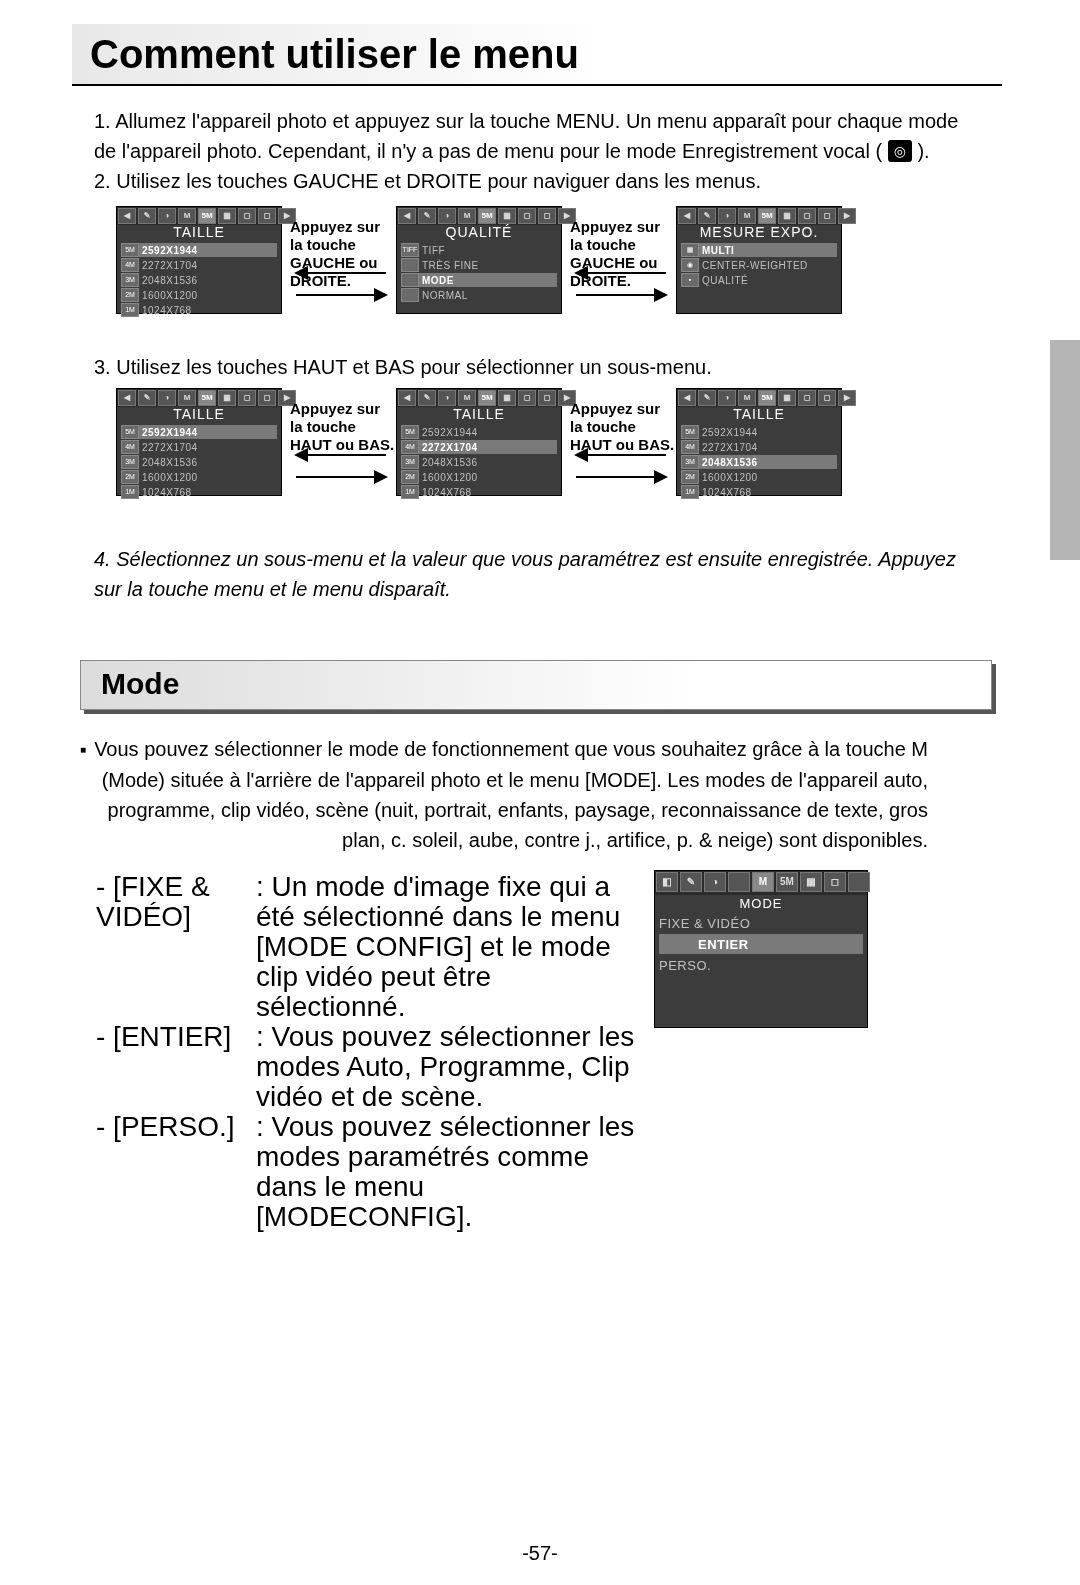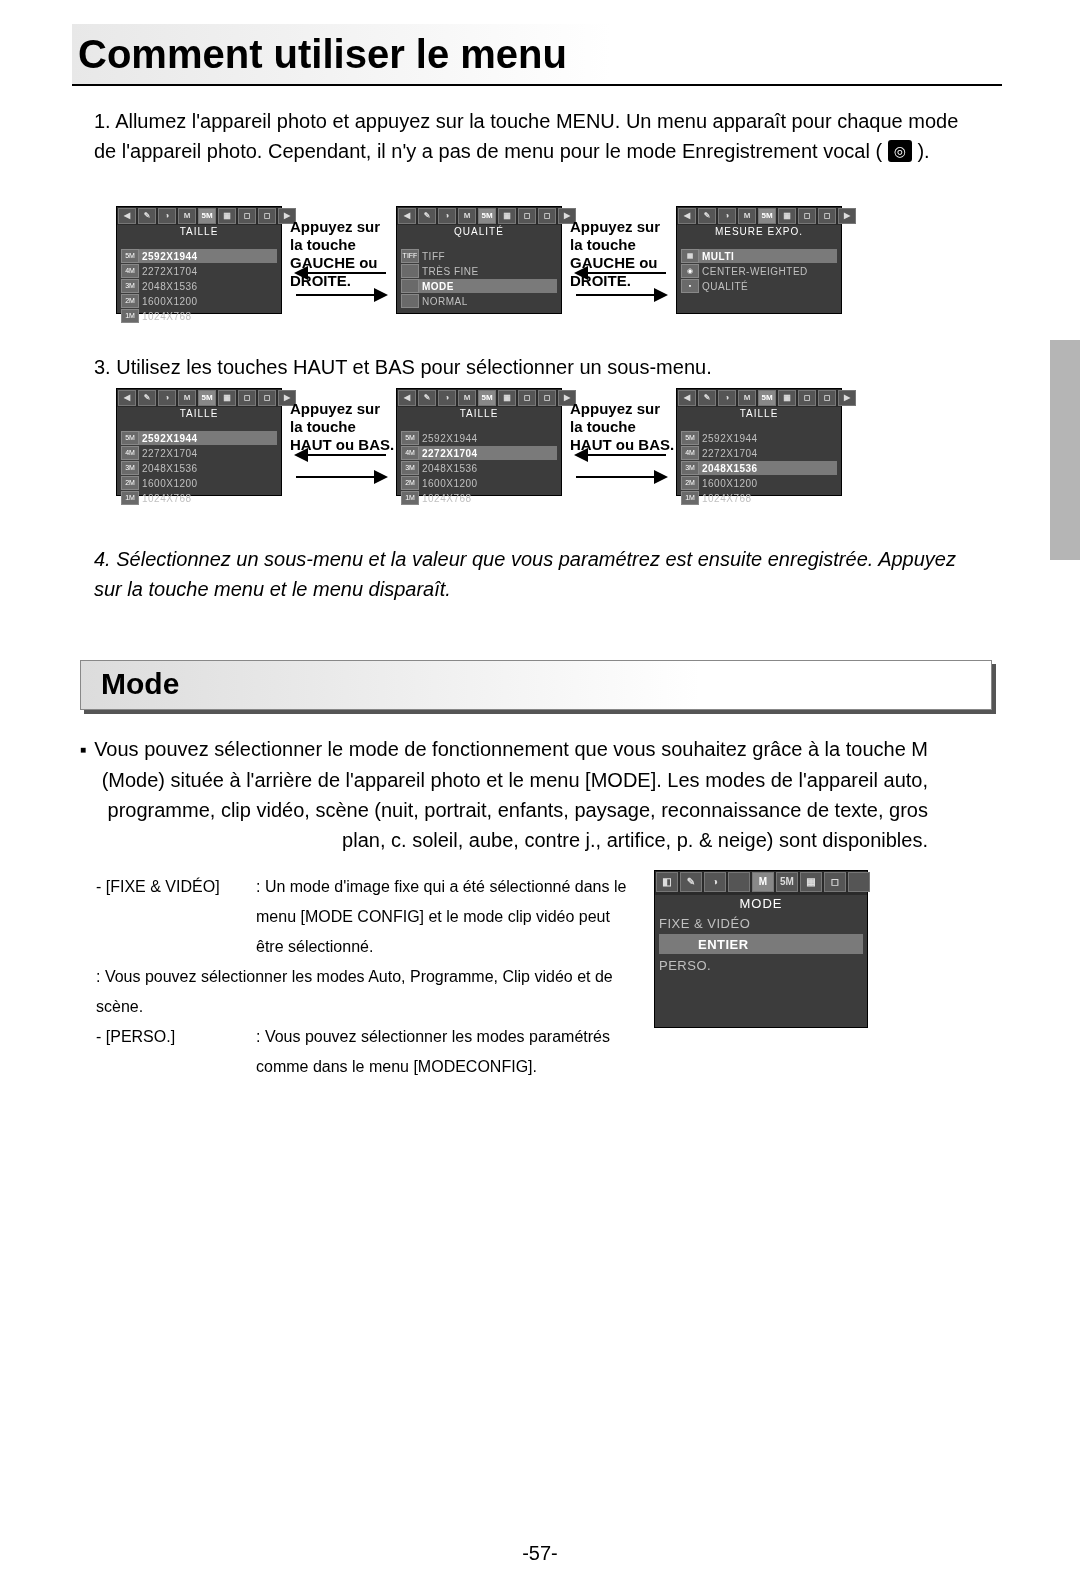--- a/index.html
+++ b/index.html
@@ -29,21 +29,21 @@
     top:24px;
     width:930px;
     height:60px;
     border-bottom:2px solid #000;
     background:linear-gradient(to right,#e8e8e8 0%,#ffffff 58%);
   }
   .h1-bar span{
     font-size:40px;
     font-weight:700;
     line-height:60px;
-    padding-left:6px;
+    padding-left:18px;
     font-family:Arial,sans-serif;
   }
   .body-text{
     position:absolute;
     font-size:20px;
     line-height:30px;
   }
   .step1{left:94px; top:106px; width:870px;}
   .step2{left:94px; top:166px; width:870px;}
   .step3{left:94px; top:352px; width:870px;}
@@ -83,24 +83,24 @@
     box-sizing:border-box;
     text-align:center;
     font-size:8px;
     line-height:14px;
     font-weight:700;
     color:#ddd;
   }
   .osd .tab.sel{ background:#888; color:#fff;}
   .osd .title{
     text-align:center;
-    font-size:10px;
+    font-size:14px;
     letter-spacing:1px;
     color:#fff;
-    height:24px;
+    height:18px;
     line-height:14px;
   }
   .osd .row{
     display:flex;
     align-items:center;
     height:14px;
     margin:0 4px 1px 4px;
   }
   .osd .row .ic{
     flex:0 0 16px;
@@ -159,21 +159,21 @@
   }
   .bullet-block{
     position:absolute;
     left:78px; top:734px; width:850px;
     font-size:20px; line-height:30px;text-align:right;
   }
   .bullet-block .sq{font-size:10px;vertical-align:3px;margin-right:8px;}
   .defs{
     position:absolute;
     left:96px; top:872px; width:540px;
-    font-size:16px; line-height:30px;
+    font-size:28px; line-height:30px;
   }
   .defs .row{display:flex;}
   .defs .term{flex:0 0 160px;}
   .page-num{
     position:absolute;
     left:0; right:0; bottom:20px;
     text-align:center;
     font-size:20px;
   }
 </style>
@@ -185,20 +185,21 @@
 
   <div class="h1-bar">
     <span>Comment utiliser le menu</span>
   </div>
 
   <div class="body-text step1">
     <span>1. Allumez l'appareil photo et appuyez sur la touche MENU. Un menu apparaît pour chaque mode de l'appareil photo. Cependant, il n'y a pas de menu pour le mode Enregistrement vocal (</span>
     <span class="voice-icon">◎</span>
     <span>).</span>
   </div>
+  <div class="body-text step2">2. Utilisez les touches GAUCHE et DROITE pour naviguer dans les menus.</div>
   <div class="body-text step3">3. Utilisez les touches HAUT et BAS pour sélectionner un sous-menu.</div>
   <div class="body-text step4">4. Sélectionnez un sous-menu et la valeur que vous paramétrez est ensuite enregistrée. Appuyez sur la touche menu et le menu disparaît.</div>
 
   <div class="osd" style="left:116px;top:206px;width:166px;height:108px;">
       <div class="tabs">
         <div class="tab">◀</div>
         <div class="tab">✎</div>
         <div class="tab">◑</div>
         <div class="tab">M</div>
         <div class="tab sel">5M</div>
@@ -412,20 +413,21 @@
   <div class="bullet-block">
     <span class="sq">■</span><span>Vous pouvez sélectionner le mode de fonctionnement que vous souhaitez grâce à la touche M (Mode) située à l'arrière de l'appareil photo et le menu [MODE]. Les modes de l'appareil auto, programme, clip vidéo, scène (nuit, portrait, enfants, paysage, reconnaissance de texte, gros plan, c. soleil, aube, contre j., artifice, p. &amp; neige) sont disponibles.</span>
   </div>
 
   <div class="defs">
     <div class="row">
       <div class="term">- [FIXE &amp; VIDÉO]</div>
       <div>: Un mode d'image fixe qui a été sélectionné dans le menu [MODE CONFIG] et le mode clip vidéo peut être sélectionné.</div>
     </div>
     <div class="row">
+      <div class="term">- [ENTIER]</div>
       <div>: Vous pouvez sélectionner les modes Auto, Programme, Clip vidéo et de scène.</div>
     </div>
     <div class="row">
       <div class="term">- [PERSO.]</div>
       <div>: Vous pouvez sélectionner les modes paramétrés comme dans le menu [MODECONFIG].</div>
     </div>
   </div>
 
   <div class="osd" style="left:654px;top:870px;width:214px;height:158px;font-size:12px;">
       <div class="tabs" style="height: 24px;">

